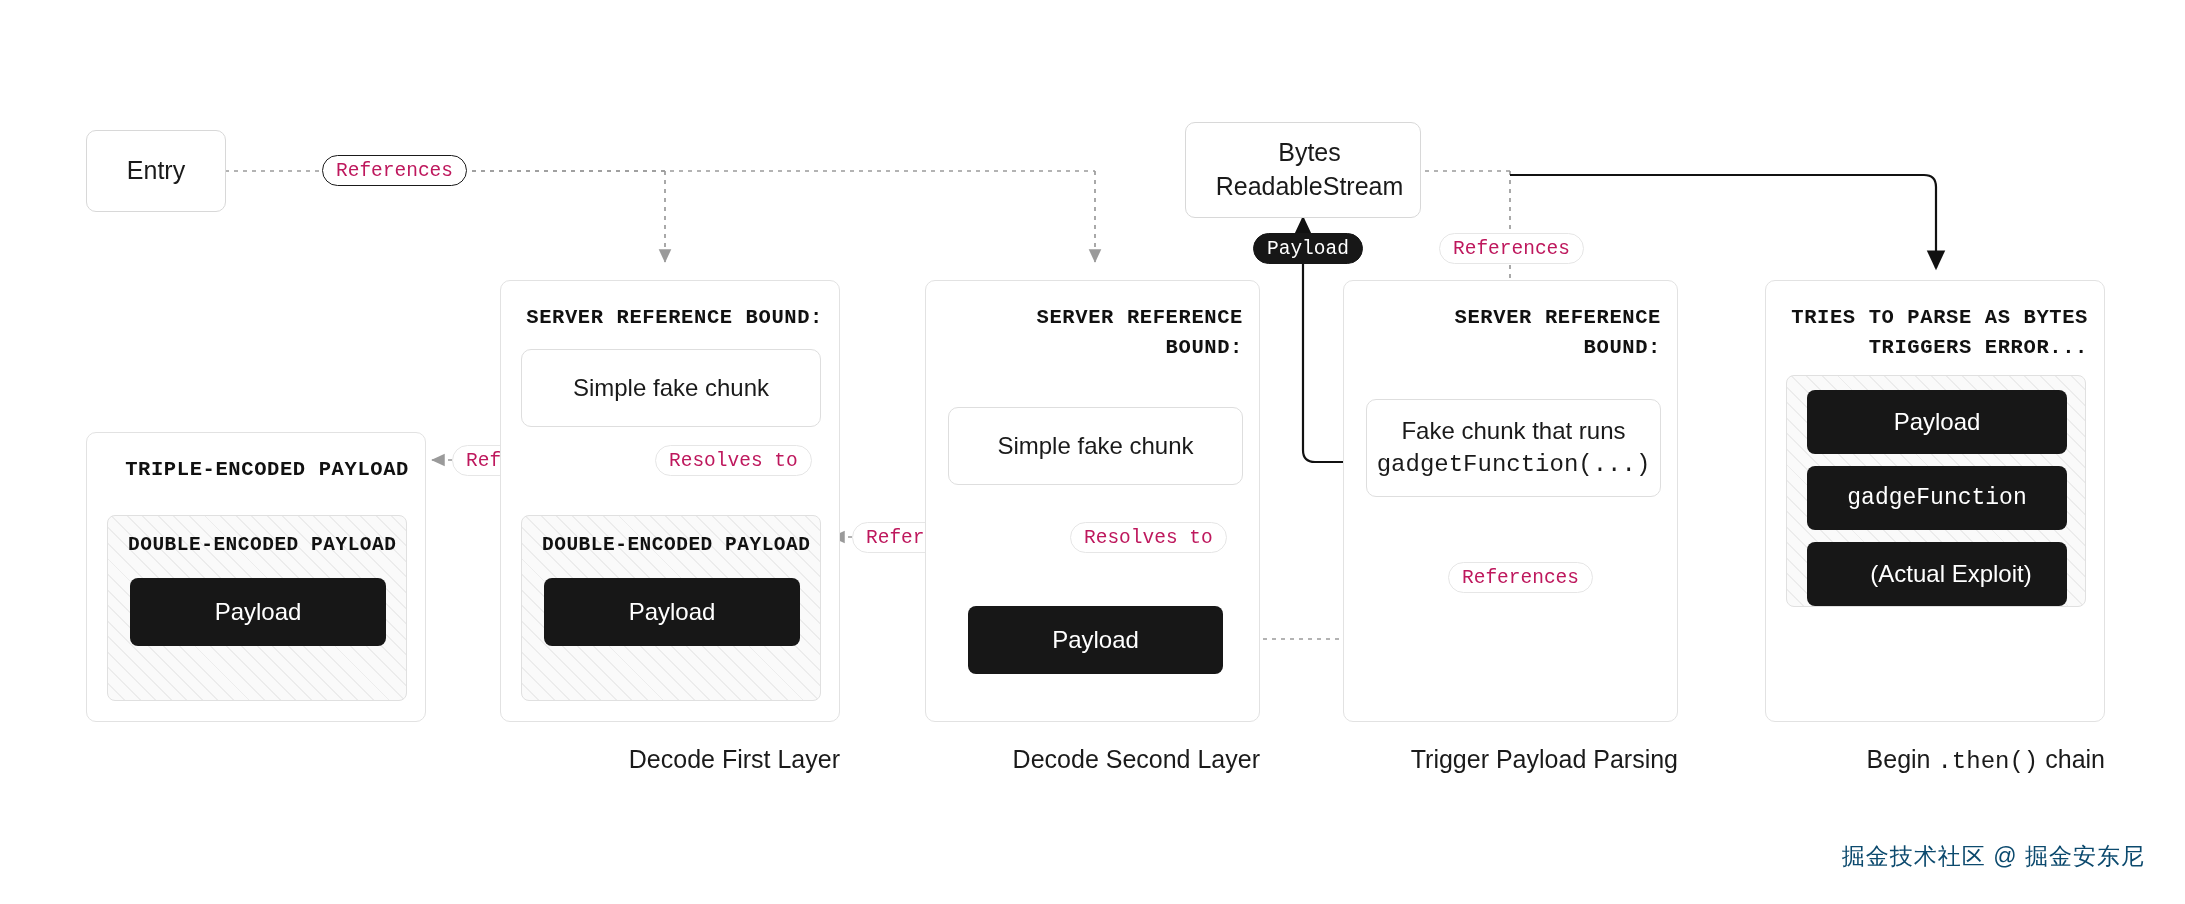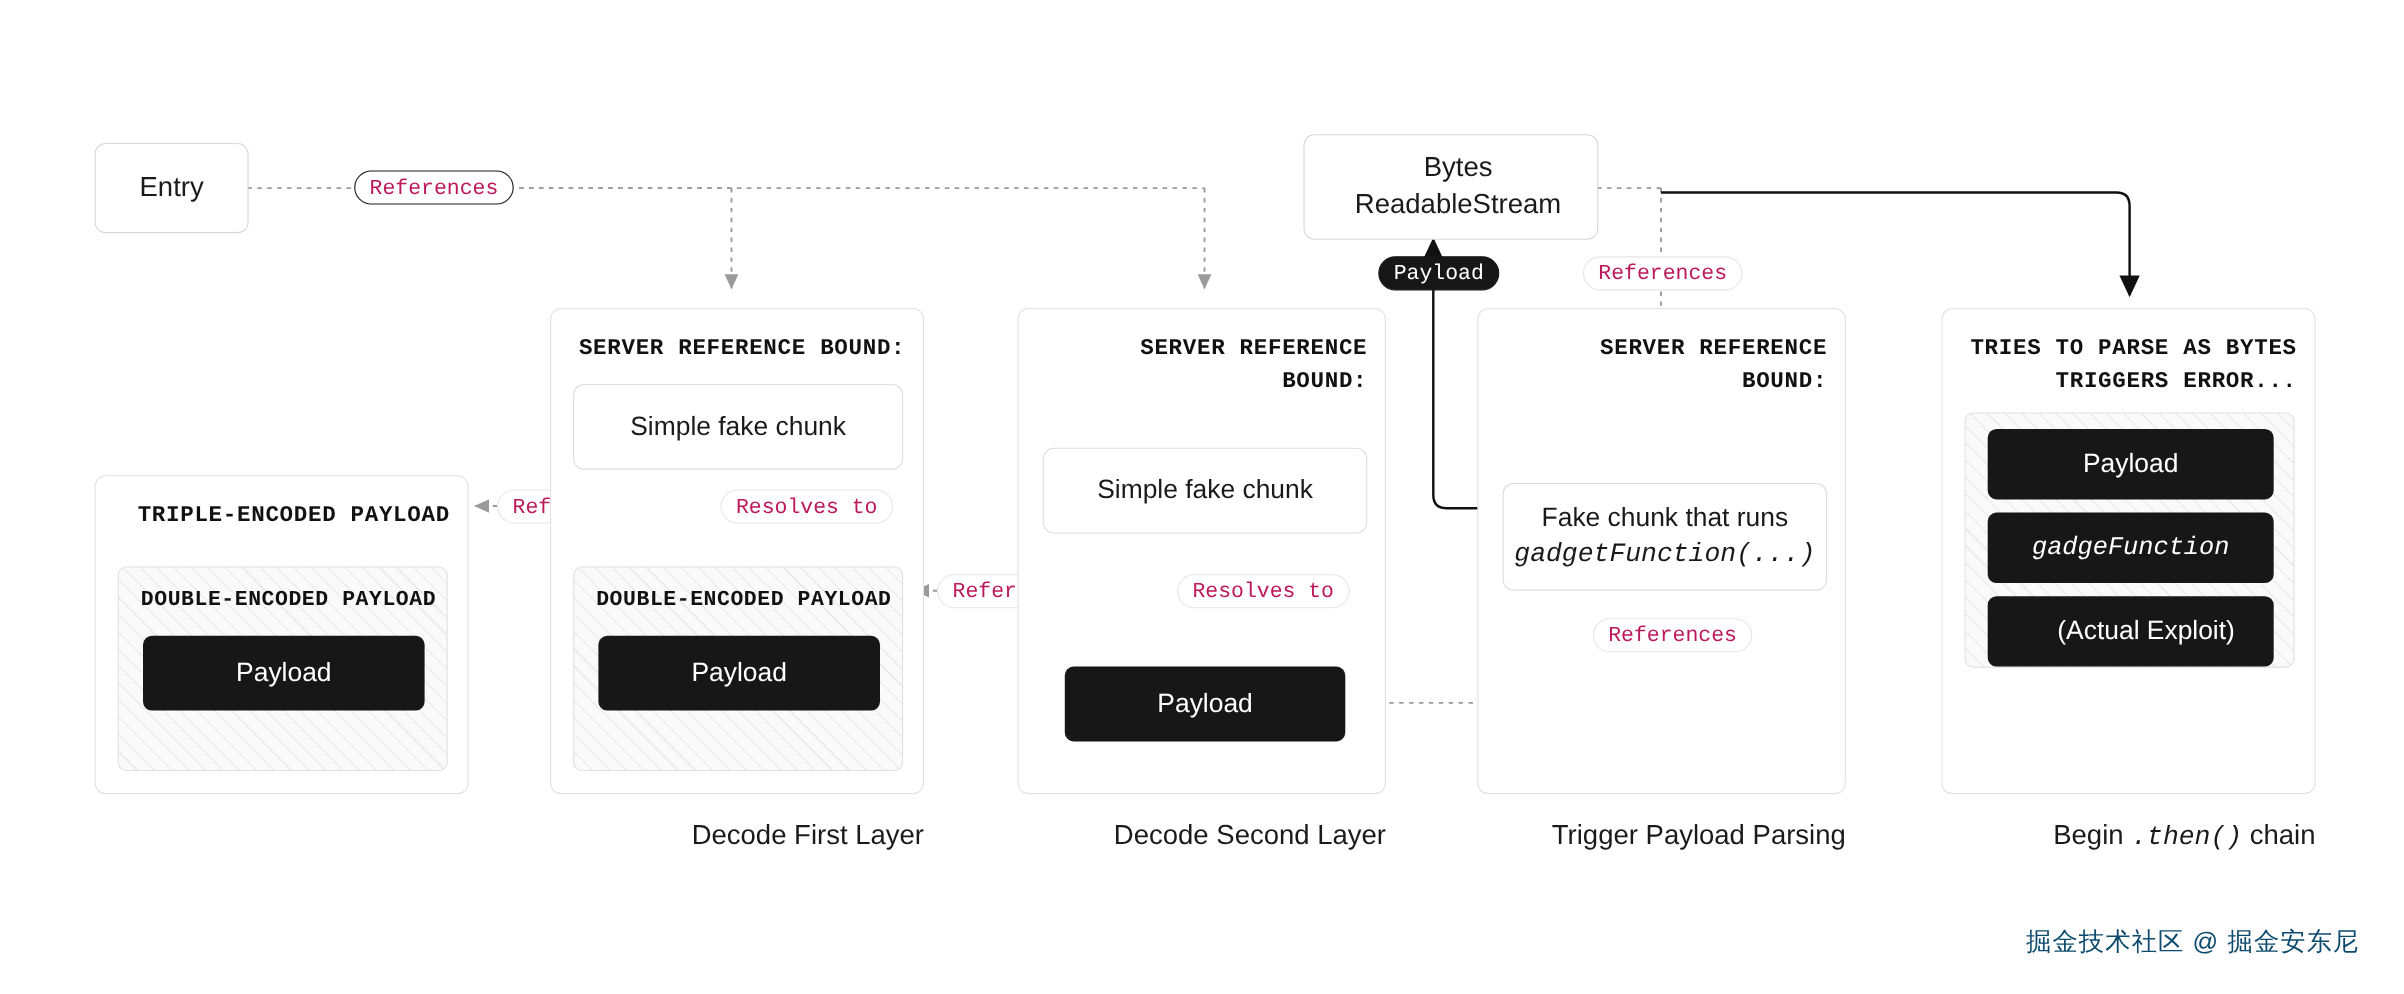--- a/index.html
+++ b/index.html
@@ -31,21 +31,21 @@
     font-size:20.5px;letter-spacing:0.6px;color:#111;line-height:1.45;
     text-align:right;
   }
 
   .inner-box{
     position:absolute;box-sizing:border-box;background:#ffffff;
     border:1.5px solid #dedede;border-radius:10px;
     display:flex;align-items:center;justify-content:center;text-align:center;
     font-family:"Liberation Sans",sans-serif;font-size:24px;color:#1a1a1a;line-height:1.4;
   }
-  .mono{font-family:"Liberation Mono",monospace;font-style:italic;}
+  .mono{font-family:"Liberation Mono",monospace;}
 
   
   .hatch{
     position:absolute;box-sizing:border-box;border:1.5px solid #e0e0e0;border-radius:8px;
     background-color:#fafafa;
     background-image:repeating-linear-gradient(45deg,
         rgba(0,0,0,0.055) 0px, rgba(0,0,0,0.055) 1.4px,
         rgba(0,0,0,0) 1.4px, rgba(0,0,0,0) 11px);
   }
   .hatch-title{
@@ -143,21 +143,21 @@
   </svg>
 
   <div class="node sans" style="left:86px;top:130px;width:140px;height:82px;">
     <span>Entry</span>
   </div>
 
   <div class="pill strong" style="left:322px;top:155px;">
     <span>References</span>
   </div>
 
-  <div class="node sans" style="left:1185px;top:122px;width:268px;height:96px;flex-direction:column;padding-left:13px;">
+  <div class="node sans" style="left:1185px;top:122px;width:236px;height:96px;flex-direction:column;padding-left:13px;">
     <span>Bytes</span>
     <span>ReadableStream</span>
   </div>
 
   <div class="pill dark" style="left:1253px;top:233px;">
     <span>Payload</span>
   </div>
 
   <div class="pill" style="left:1439px;top:233px;">
     <span>References</span>
@@ -213,21 +213,21 @@
   <div class="caption" style="left:925px;top:745px;width:335px;">
     <span>Decode Second Layer</span>
   </div>
 
   <div class="pill" style="left:1070px;top:522px;">
     <span>Resolves to</span>
   </div>
 
   <div class="panel" style="left:1343px;top:280px;width:335px;height:442px;">
     <div class="panel-title">SERVER REFERENCE BOUND:</div>
-    <div class="inner-box" style="left:22px;top:118px;width:295px;height:98px;flex-direction:column;margin-top:40px;">
+    <div class="inner-box" style="left:22px;top:118px;width:295px;height:98px;flex-direction:column;">
       <span>Fake chunk that runs</span>
       <span class="mono">gadgetFunction(...)</span>
     </div>
   </div>
   <div class="caption" style="left:1343px;top:745px;width:335px;">
     <span>Trigger Payload Parsing</span>
   </div>
 
   <div class="pill" style="left:1448px;top:562px;">
     <span>References</span>

